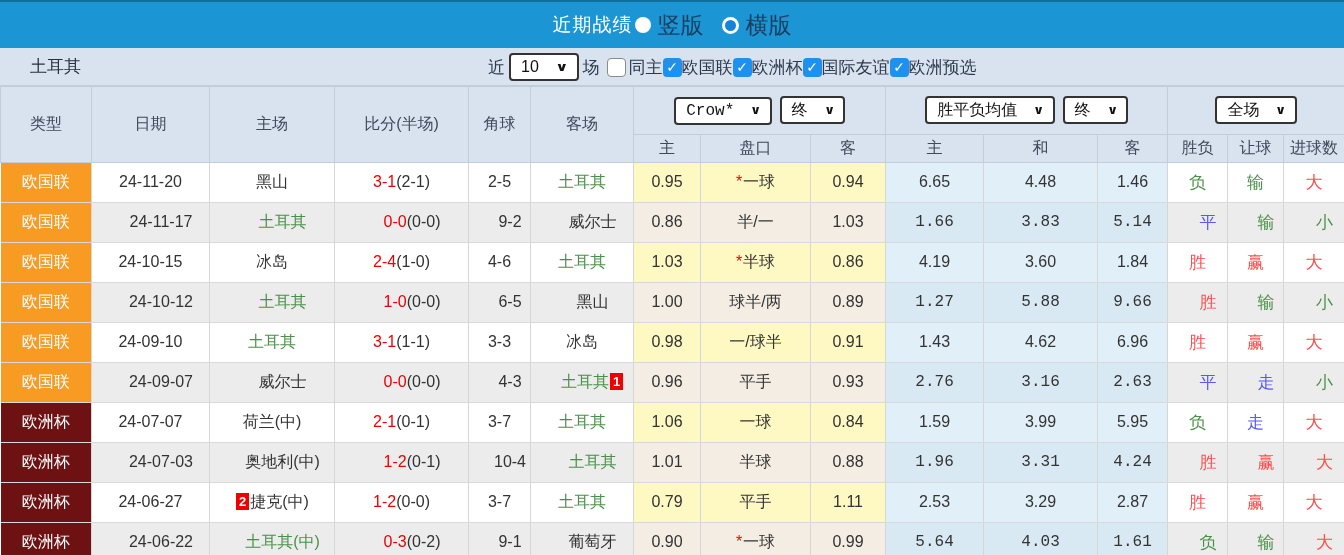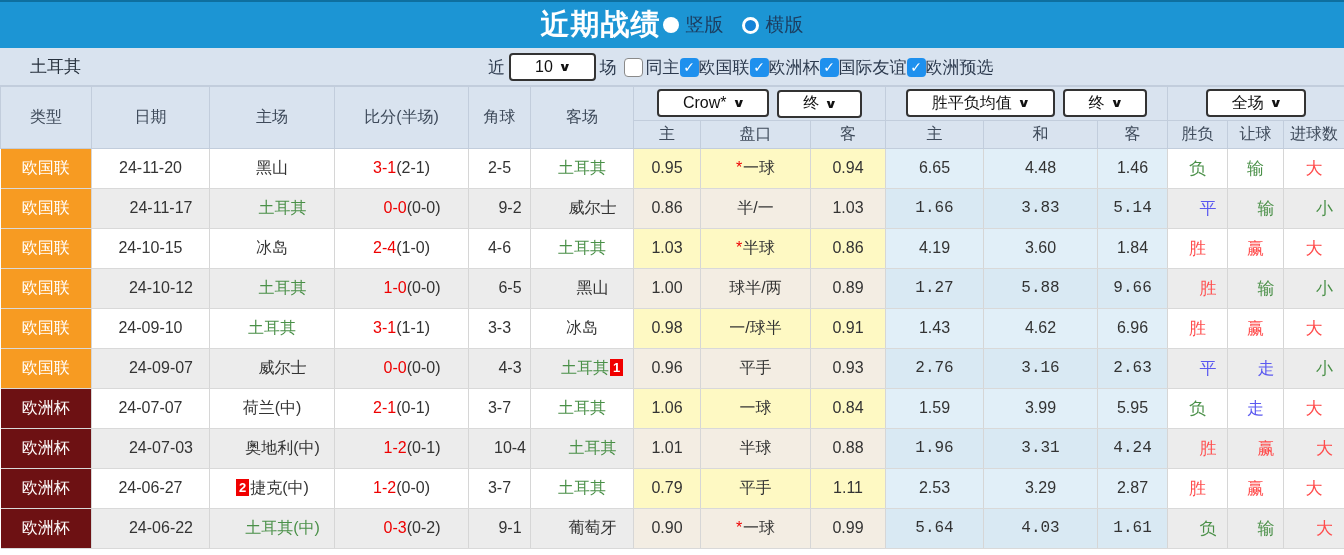--- a/index.html
+++ b/index.html
@@ -10,64 +10,64 @@
   }
 
   
   .topbar {
     height:48px; background:var(--bar_blue,#1c95d4);
     border-top:2px solid #0e6f9f;
     box-sizing:border-box;
     display:flex; align-items:center; justify-content:center;
   }
   .title {
-    color:#ffffff; font-size:29px; font-weight:bold; letter-spacing:1px;
+    color:#ffffff; font-size:19px; font-weight:normal; letter-spacing:1px;
   }
   .radio { display:inline-block; border-radius:50%; box-sizing:border-box; cursor:pointer; }
   .radio.filled { width:16px; height:16px; background:#ffffff; margin:0 7px 0 2px; }
   .radio.ring   { width:17px; height:17px; border:3.5px solid #ffffff; background:#1583d8; margin:0 7px 0 18px; }
-  .radio-label { color:#1c3e61; font-size:19px; cursor:pointer; }
+  .radio-label { color:#1c3e61; font-size:23px; cursor:pointer; }
 
   
   .filterbar {
     height:38px; background:#d9e3ef; position:relative;
     display:flex; align-items:center;
     border-bottom:1px solid #c2cddc; box-sizing:border-box;
     color:#2c3a4e;
   }
   .team-name { margin-left:30px; font-size:17px; color:#27313d; }
   .filter-controls { position:absolute; left:484px; top:0; height:38px; display:flex; align-items:center; font-size:17px; }
   .flabel { margin:0 4px; white-space:nowrap; }
 
   .select {
     display:inline-flex; align-items:center; justify-content:space-between;
     background:#ffffff; border:2px solid #333333; border-radius:4px;
-    padding:1px 24px; font-size:16px; color:#111111; height:22px;
-    cursor:pointer; white-space:nowrap;
+    padding:1px 10px; font-size:16px; color:#111111; height:22px;
+    cursor:pointer; white-space:nowrap;gap:11px;
   }
   .chev { font-size:12px; margin-left:7px; font-weight:bold; transform:scaleX(1.35); color:#111; }
 
   .checkbox {
     width:19px; height:19px; border-radius:4px; box-sizing:border-box;
     display:inline-flex; align-items:center; justify-content:center;
     cursor:pointer; flex:none;
   }
   .checkbox.checked { background:var(--checkbox_blue,#1e90ee); color:#ffffff; font-size:14px; font-weight:bold; }
   .checkbox.unchecked { background:#ffffff; border:1px solid #8a8a8a; margin:0 3px; }
   .cb-label { cursor:pointer; white-space:nowrap;text-align:right; }
 
   
   table.results { border-collapse:collapse; table-layout:fixed; width:1344px; }
   thead th {
     background:#d9e3ef; font-weight:normal; color:#3e4a5a; font-size:16px;
     border:1px solid #c2cddc; box-sizing:border-box; text-align:center;
   }
   tr.h1 th { height:31px; }
   tr.h2 th { height:28px; }
-  .ddcell .select { margin:1px 4px; }
+  .ddcell .select { margin:8px 4px;font-family:Liberation Mono, monospace; }
 
   tbody td {
     font-size:16px; text-align:center; color:#333333;
     border-right:1px solid #d6d6d6; border-bottom:1px solid #d9d9d9;
     height:40px; box-sizing:border-box; overflow:hidden; white-space:nowrap;
   }
   tr.odd  td.plain { background:#ffffff; }
   tr.even td.plain { background:#ececec;padding-left:22px; }
   td.league { color:#ffffff; font-size:16px; }
   td.league.orange { background:var(--orange,#f79b22); }

